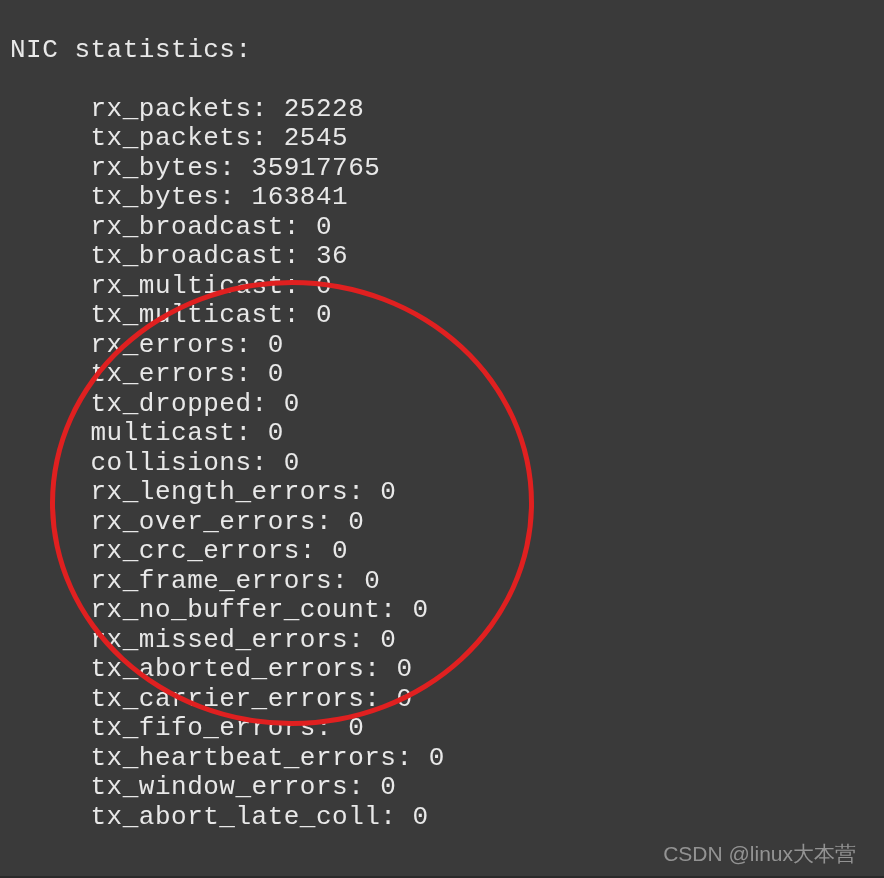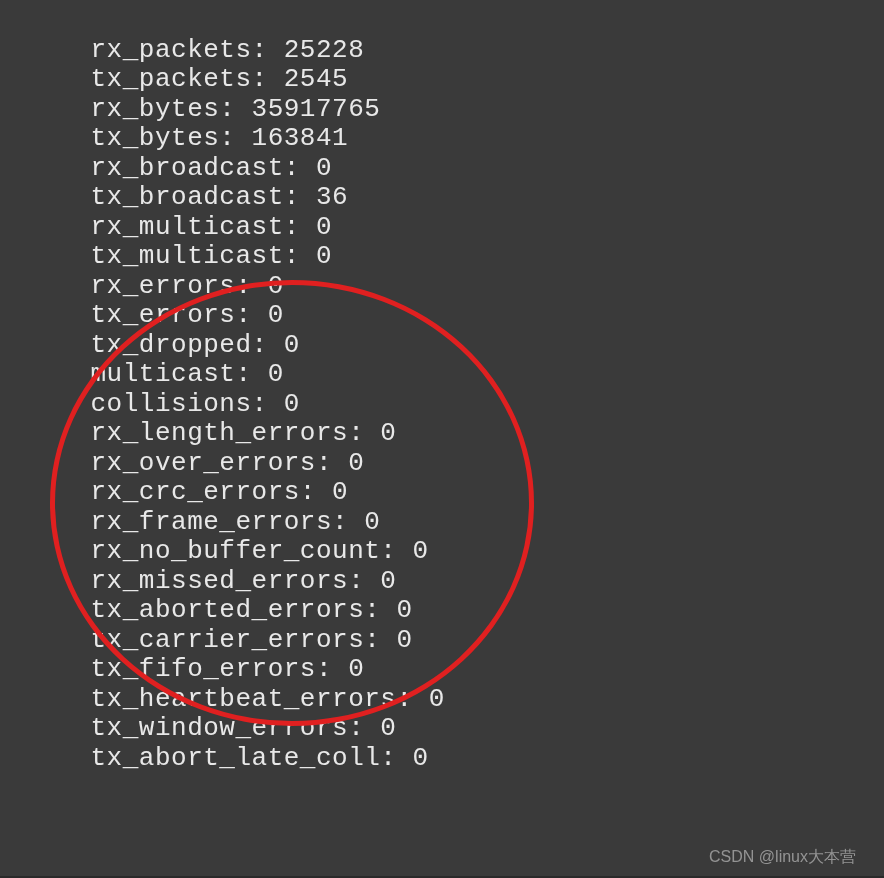--- a/index.html
+++ b/index.html
@@ -41,34 +41,35 @@
     height: 436px;
     border: 5px solid #e02020;
     border-radius: 50%;
     pointer-events: none;
   }
   .watermark {
     position: absolute;
     bottom: 10px;
     right: 28px;
     font-family: Arial, sans-serif;
-    font-size: 16px;
+    font-size: 21px;
     color: rgba(220,220,220,0.55);
     letter-spacing: 0px;
   }
   .border-bottom-edge {
     position:absolute;
     left:0; right:0; bottom:0;
     height:2px;
     background:#2a2a2a;
   }
 </style>
 </head>
 <body>
 
 <div class="terminal">
+<div>NIC statistics:</div>
 <div id="stats-container"><div class="stat-line">     rx_packets: 25228</div><div class="stat-line">     tx_packets: 2545</div><div class="stat-line">     rx_bytes: 35917765</div><div class="stat-line">     tx_bytes: 163841</div><div class="stat-line">     rx_broadcast: 0</div><div class="stat-line">     tx_broadcast: 36</div><div class="stat-line">     rx_multicast: 0</div><div class="stat-line">     tx_multicast: 0</div><div class="stat-line">     rx_errors: 0</div><div class="stat-line">     tx_errors: 0</div><div class="stat-line">     tx_dropped: 0</div><div class="stat-line">     multicast: 0</div><div class="stat-line">     collisions: 0</div><div class="stat-line">     rx_length_errors: 0</div><div class="stat-line">     rx_over_errors: 0</div><div class="stat-line">     rx_crc_errors: 0</div><div class="stat-line">     rx_frame_errors: 0</div><div class="stat-line">     rx_no_buffer_count: 0</div><div class="stat-line">     rx_missed_errors: 0</div><div class="stat-line">     tx_aborted_errors: 0</div><div class="stat-line">     tx_carrier_errors: 0</div><div class="stat-line">     tx_fifo_errors: 0</div><div class="stat-line">     tx_heartbeat_errors: 0</div><div class="stat-line">     tx_window_errors: 0</div><div class="stat-line">     tx_abort_late_coll: 0</div></div>
 </div>
 
 <div class="circle-annot"></div>
 
 <div class="watermark">CSDN @linux大本营</div>
 <div class="border-bottom-edge"></div>
 
 </body></html>

